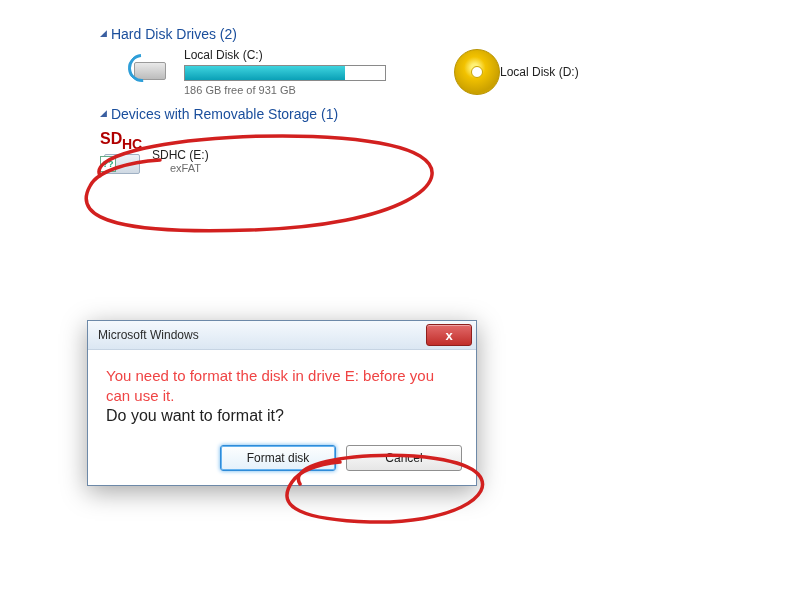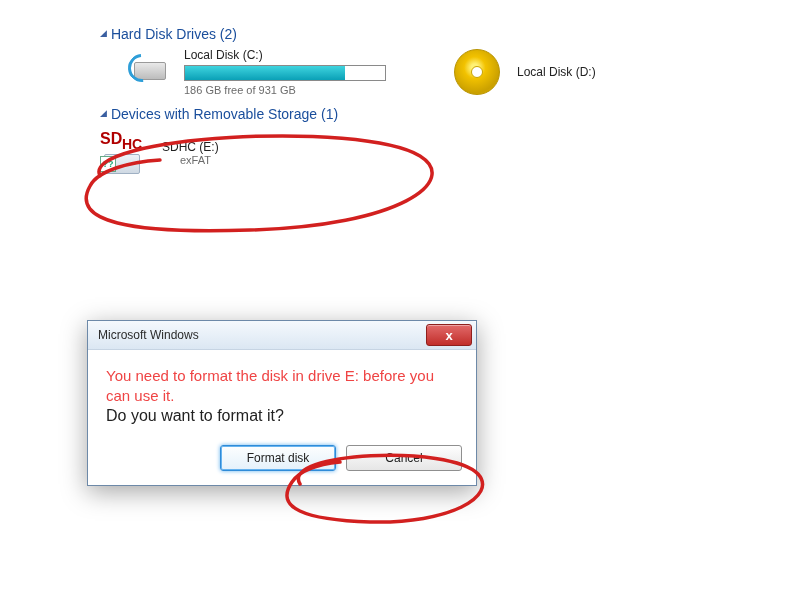--- a/index.html
+++ b/index.html
@@ -52,33 +52,33 @@
   .drive-title { color:#222; font-size:12px; margin-bottom:3px;}
   .bar {
     width:200px; height:14px; border:1px solid #8a8a8a; background:#fff; position:relative;
   }
   .bar-fill{
     position:absolute; left:0; top:0; bottom:0; width:160px;
     background:linear-gradient(#3fd4df,#0aa0b6);
   }
   .drive-sub { color:#6b6b6b; font-size:11px; margin-top:3px;}
   
-  .cd-block{ display:flex; align-items:center; gap:17px; }
+  .cd-block{ display:flex; align-items:center; gap:0; }
   .cd-icon{
     width:44px; height:44px; border-radius:50%;
     background: radial-gradient(circle at 45% 40%, #fff176 0 10%, #f2c200 30%, #caa000 70%, #f2c200 100%);
     border:1px solid #b89300; position:relative;
   }
   .cd-icon::after{
     content:""; position:absolute; left:50%; top:50%; width:10px; height:10px;
     background:#fff; border:1px solid #c9a400; border-radius:50%; transform:translate(-50%,-50%);
   }
   
   .sd-row{
-    display:flex; align-items:center; gap:10px; margin-left:100px; margin-top:6px;
+    display:flex; align-items:flex-end; margin-left:100px; margin-top:6px;
     width:310px; padding:4px 6px 10px 0;
   }
   .sd-icon{
     width:52px; height:42px; position:relative; color:#b00000; font-weight:700;
   }
   .sd-icon .t { position:absolute; left:0; top:-2px; font-size:16px; letter-spacing:0;}
   .sd-icon .t2{ position:absolute; left:22px; top:4px; font-size:14px;}
   .sd-icon .card{
     position:absolute; left:4px; top:22px; width:34px; height:18px;
     background:linear-gradient(#eef3f8,#cfd9e3); border:1px solid #9fb0c3; border-radius:2px;

